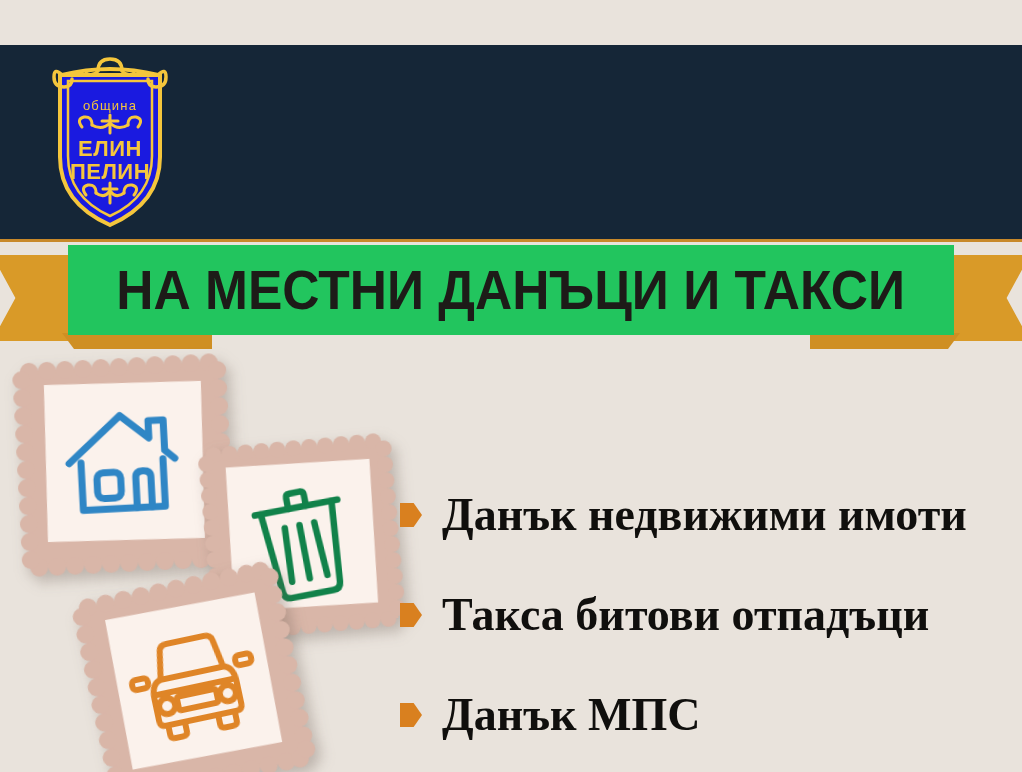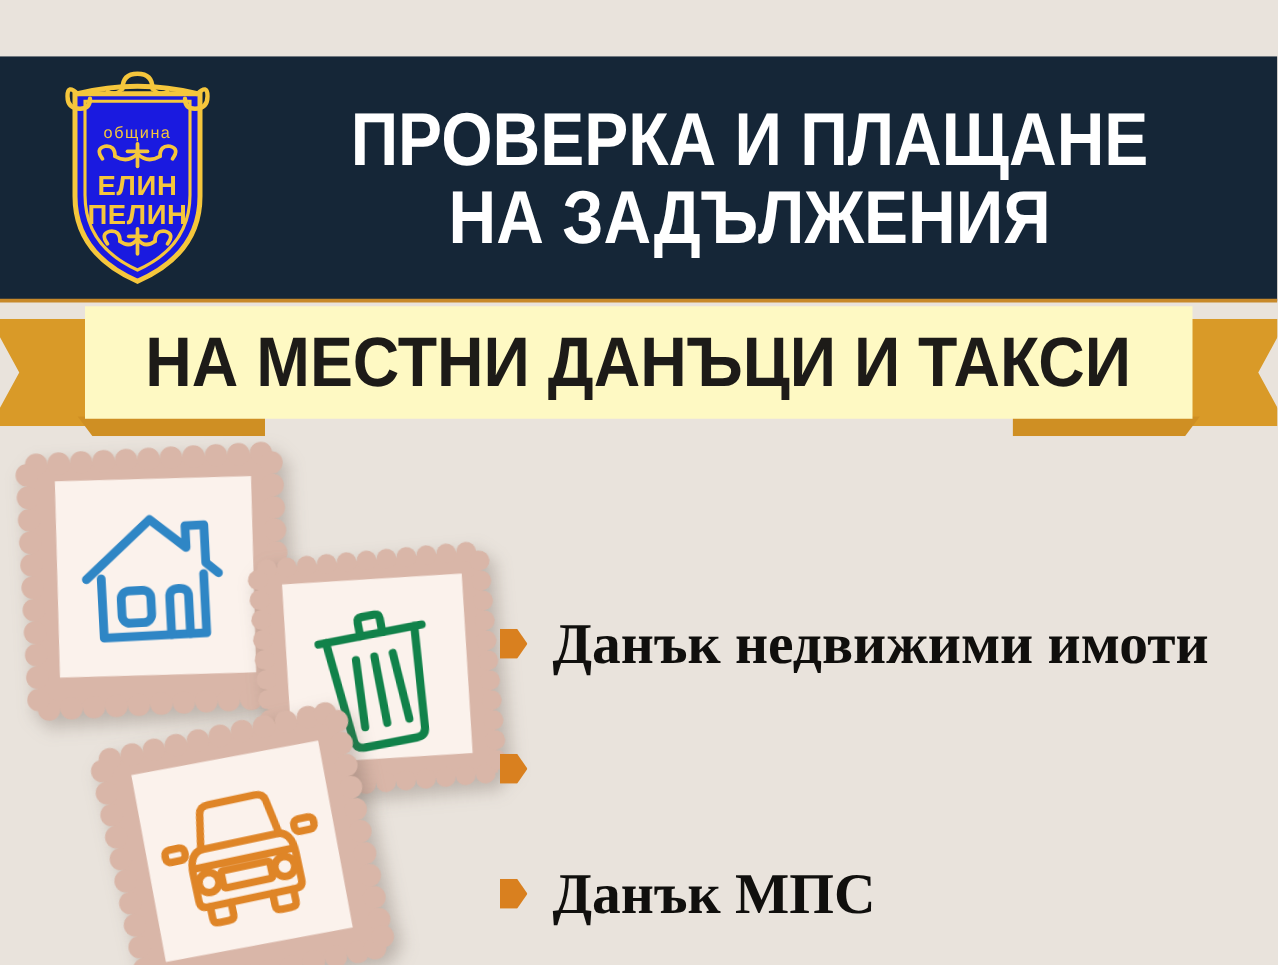--- a/index.html
+++ b/index.html
@@ -62,21 +62,21 @@
     background:#cf8f23;
     clip-path:polygon(0 0,100% 0,100% 100%,8% 100%);
   }
   .ribbon-fold-right{
     position:absolute;right:62px;top:92px;width:150px;height:16px;
     background:#cf8f23;
     clip-path:polygon(0 0,100% 0,92% 100%,0 100%);
   }
   .ribbon-main{
     position:absolute;left:68px;top:4px;width:886px;height:90px;
-    background:#fef9c3;
+    background:#22c55e;
     display:flex;align-items:center;justify-content:center;
   }
   .ribbon-text{
     color:#1d1b18;
     font-family:"Liberation Sans", sans-serif;
     font-weight:bold;
     font-size:56px;
     line-height:1;
     transform:scaleX(.92);
     white-space:nowrap;
@@ -151,24 +151,20 @@
       <g stroke="#f5c63c" stroke-width="3" fill="none" stroke-linecap="round">
         <path d="M46 142 Q40 134 48 132 Q56 131 56 140"></path>
         <path d="M94 142 Q100 134 92 132 Q84 131 84 140"></path>
         <path d="M56 140 Q64 146 70 138 Q76 146 84 140"></path>
         <path d="M70 130 L70 150"></path>
         <path d="M63 136 L77 136"></path>
       </g>
     </svg>
   </div>
 
-  <div class="title-block">
-    <div class="title-line">ПРОВЕРКА И ПЛАЩАНЕ</div>
-    <div class="title-line">НА ЗАДЪЛЖЕНИЯ</div>
-  </div>
 
   <div class="ribbon-wrap">
     <div class="ribbon-tail left"></div>
     <div class="ribbon-tail right"></div>
     <div class="ribbon-fold-left"></div>
     <div class="ribbon-fold-right"></div>
     <div class="ribbon-main">
       <span class="ribbon-text">НА МЕСТНИ ДАНЪЦИ И ТАКСИ</span>
     </div>
   </div>
@@ -385,20 +381,21 @@
 
   <div class="list">
 
     <div class="list-item">
       <span class="bullet"></span>
       <span class="item-label">Данък недвижими имоти</span>
     </div>
 
     <div class="list-item">
       <span class="bullet"></span>
+      <span class="item-label">Такса битови отпадъци</span>
     </div>
 
     <div class="list-item">
       <span class="bullet"></span>
       <span class="item-label">Данък МПС</span>
     </div>
 
   </div>
 
 </div>

